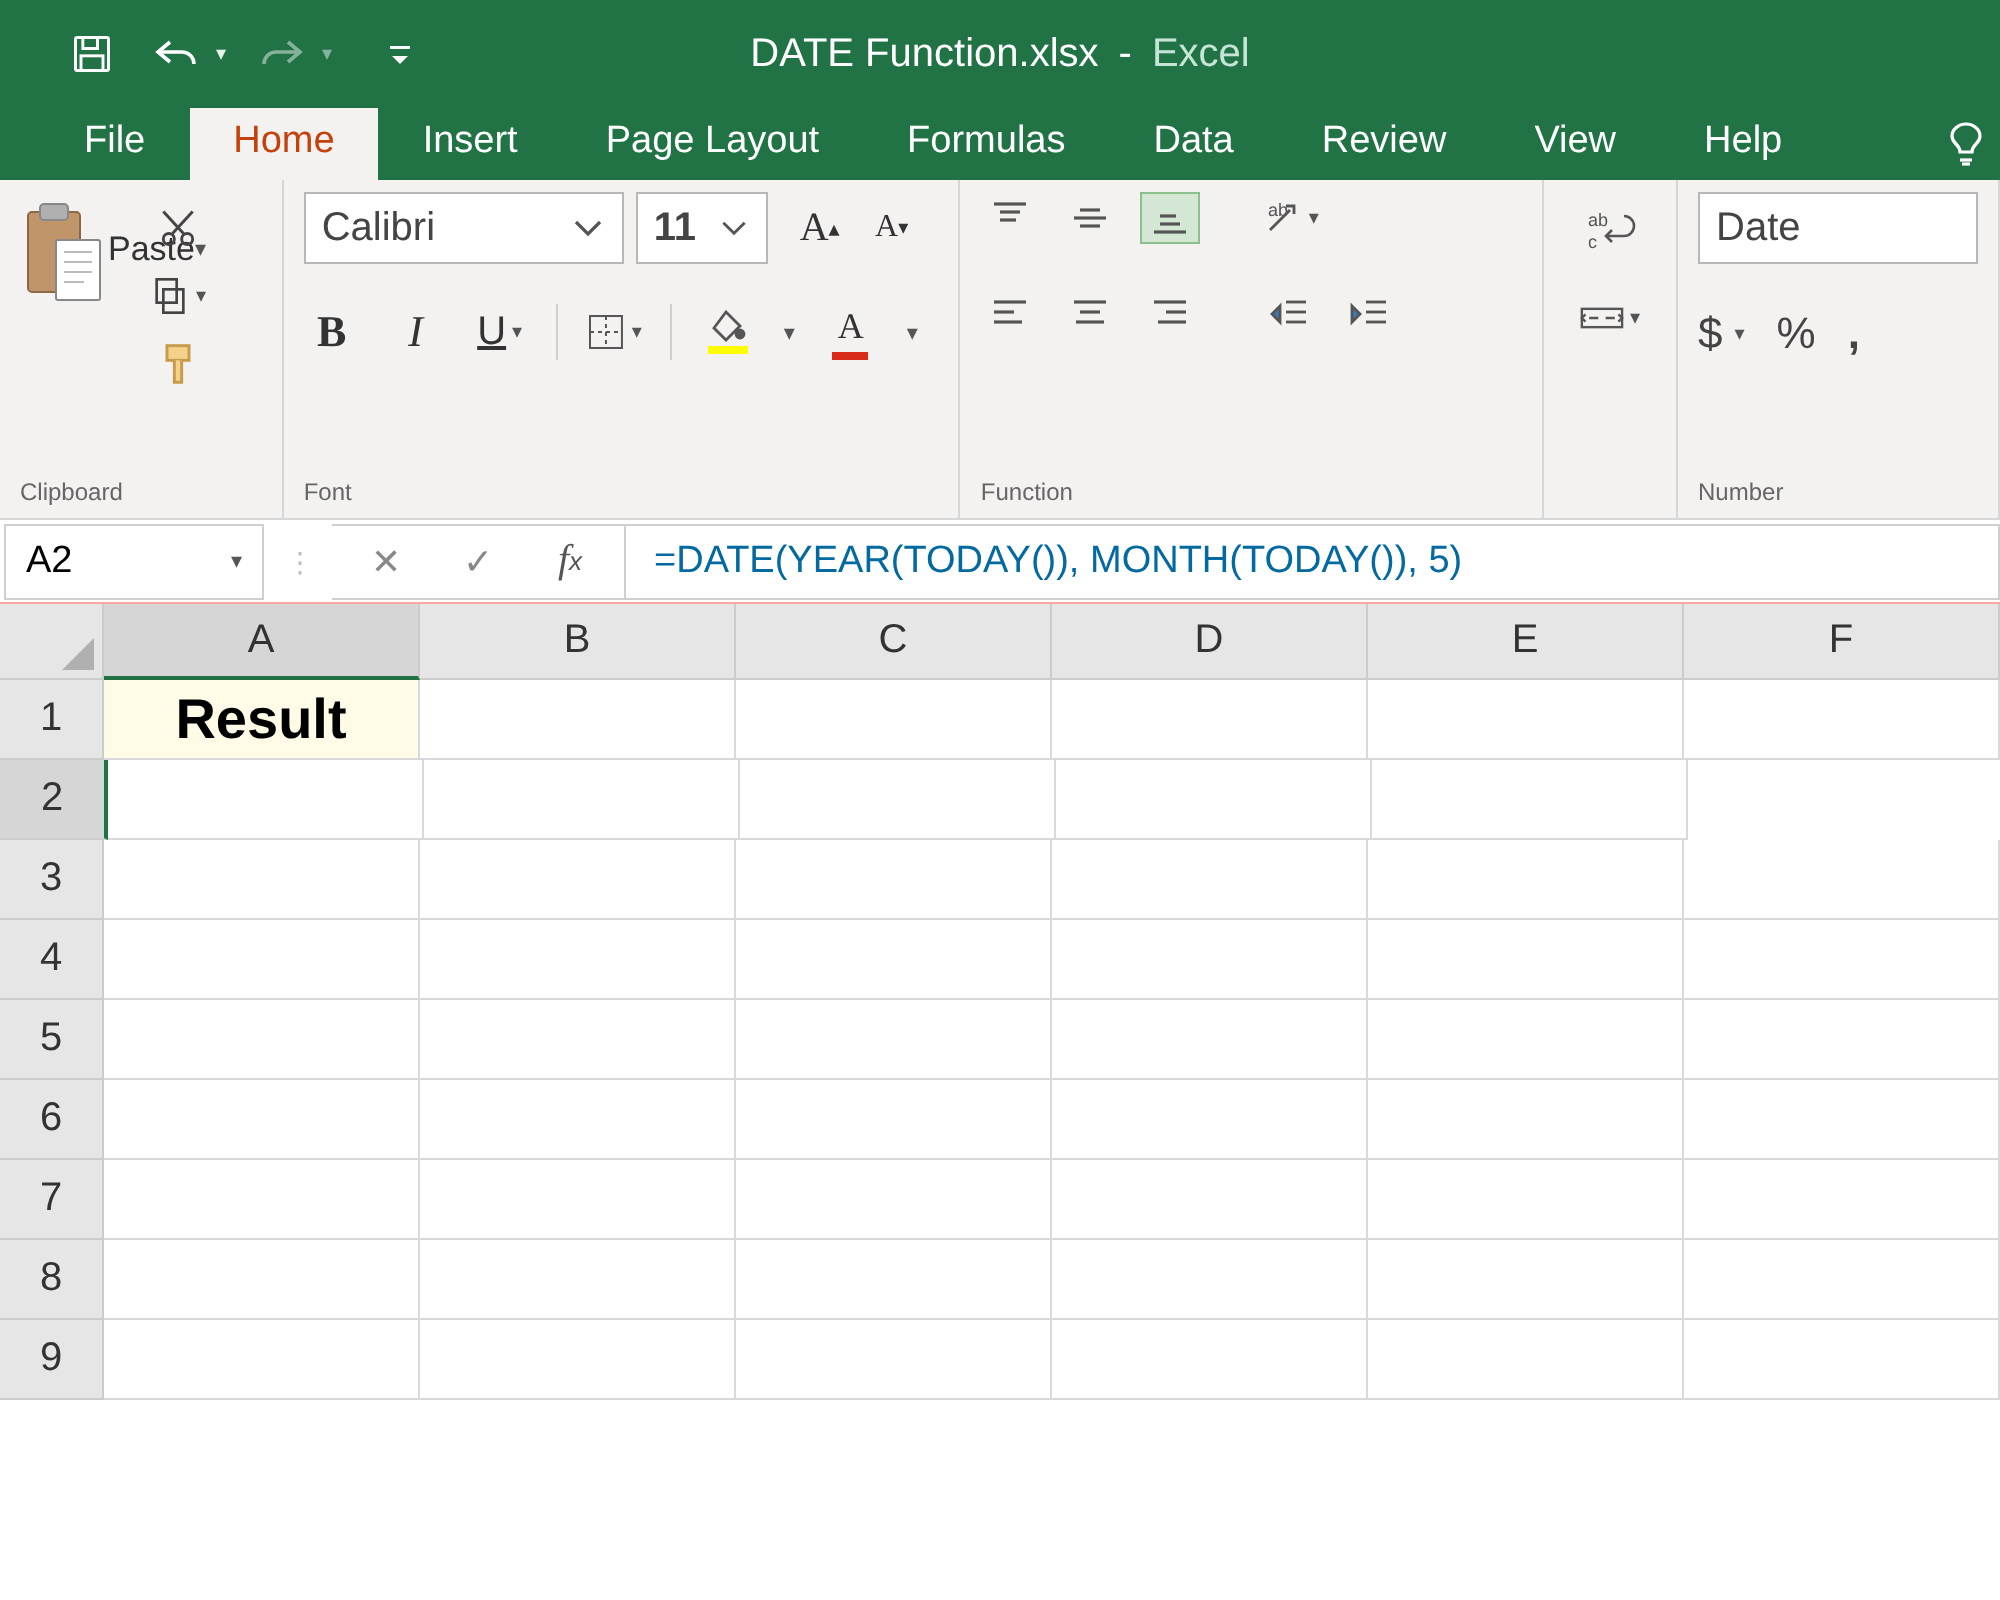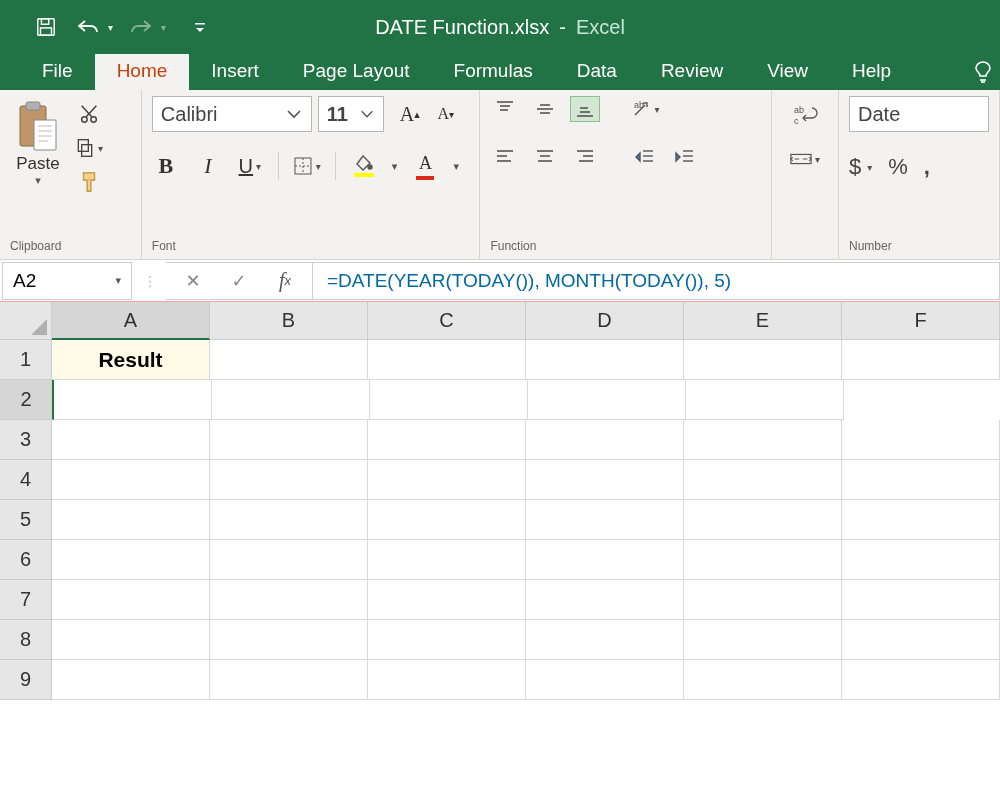--- a/index.html
+++ b/index.html
@@ -19,21 +19,21 @@
 .tab.active { background: #f3f2f1; color: #c2410c; font-weight: 500; text-align: right; }
 .tabs .spacer { flex: 1; }
 .tell-me { width: 34px; display: flex; align-items: center; justify-content: center; color: #fff; padding-bottom: 6px; }
 
 
 .ribbon { background: #f3f2f1; height: 170px; border-bottom: 1px solid #d6d6d6; display: flex; }
 .group { border-right: 1px solid #d6d6d6; display: flex; flex-direction: column; padding: 6px 10px 2px; }
 .group-body { flex: 1; display: flex; align-items: flex-start; gap: 8px; }
 .group-label { text-align: left; font-size: 12px; color: #666; padding: 2px 0 4px; position: relative; }
 
-.paste-stack { display: flex; flex-direction: column; align-items: center; width: 56px; }
+.paste-stack { display: flex; flex-direction: row; align-items: center; width: 56px; }
 .paste-icon { width: 44px; height: 52px; margin-top: 4px; }
 .paste-label { font-size: 17px; color: #333; margin-top: 2px; }
 .clip-col { display: flex; flex-direction: column; gap: 10px; padding-top: 6px; }
 .mini-btn { width: 30px; height: 24px; display: flex; align-items: center; justify-content: center; }
 
 .font-group { width: 360px; }
 .font-row1 { display: flex; gap: 6px; align-items: center; margin-bottom: 12px; }
 .combo { background: #fff; border: 1px solid #b7b7b7; height: 36px; display: flex; align-items: center; padding: 0 8px; font-size: 20px; color: #444; }
 .combo.font-name { width: 160px; justify-content: space-between; }
 .combo.font-size { width: 66px; justify-content: space-between; font-weight: bold; }
@@ -74,21 +74,21 @@
 
 .grid { display: flex; flex-direction: column; }
 .col-headers { display: flex; height: 38px; }
 .corner { width: 54px; background: #e6e6e6; border-right: 1px solid #ccc; border-bottom: 1px solid #ccc; position: relative; }
 .corner::after { content: ""; position: absolute; right: 4px; bottom: 4px; width: 0; height: 0; border-left: 16px solid transparent; border-bottom: 16px solid #b0b0b0; }
 .col-h { flex: 0 0 158px; background: #e6e6e6; border-right: 1px solid #ccc; border-bottom: 1px solid #ccc; display: flex; align-items: center; justify-content: center; font-size: 20px; color: #333; }
 .col-h.sel { background: #d6d6d6; border-bottom: 2px solid #217346; }
 .row { display: flex; height: 40px; }
 .row-h { width: 54px; background: #e6e6e6; border-right: 1px solid #ccc; border-bottom: 1px solid #ccc; display: flex; align-items: center; justify-content: center; font-size: 20px; color: #333; }
 .row-h.sel { background: #d6d6d6; border-right: 2px solid #217346; }
-.cell { flex: 0 0 158px; border-right: 1px solid #d9d9d9; border-bottom: 1px solid #d9d9d9; display: flex; align-items: center; padding: 16px 8px; font-size: 21px; }
+.cell { flex: 0 0 158px; border-right: 1px solid #d9d9d9; border-bottom: 1px solid #d9d9d9; display: flex; align-items: center; padding: 16px 8px; font-size: 28px; }
 .cell.header { font-weight: 700; justify-content: center; background: #fffbe6; }
 .cell.data { justify-content: flex-end; background: #fffbe6; }
 .cell.selected { outline: 2px solid #217346; outline-offset: -1px; position: relative; }
 .cell.selected::after { content: ""; position: absolute; right: -3px; bottom: -3px; width: 8px; height: 8px; background: #217346; border: 1px solid #fff; }
 
 svg { display: block; }
 </style>
 </head>
 <body>
 

